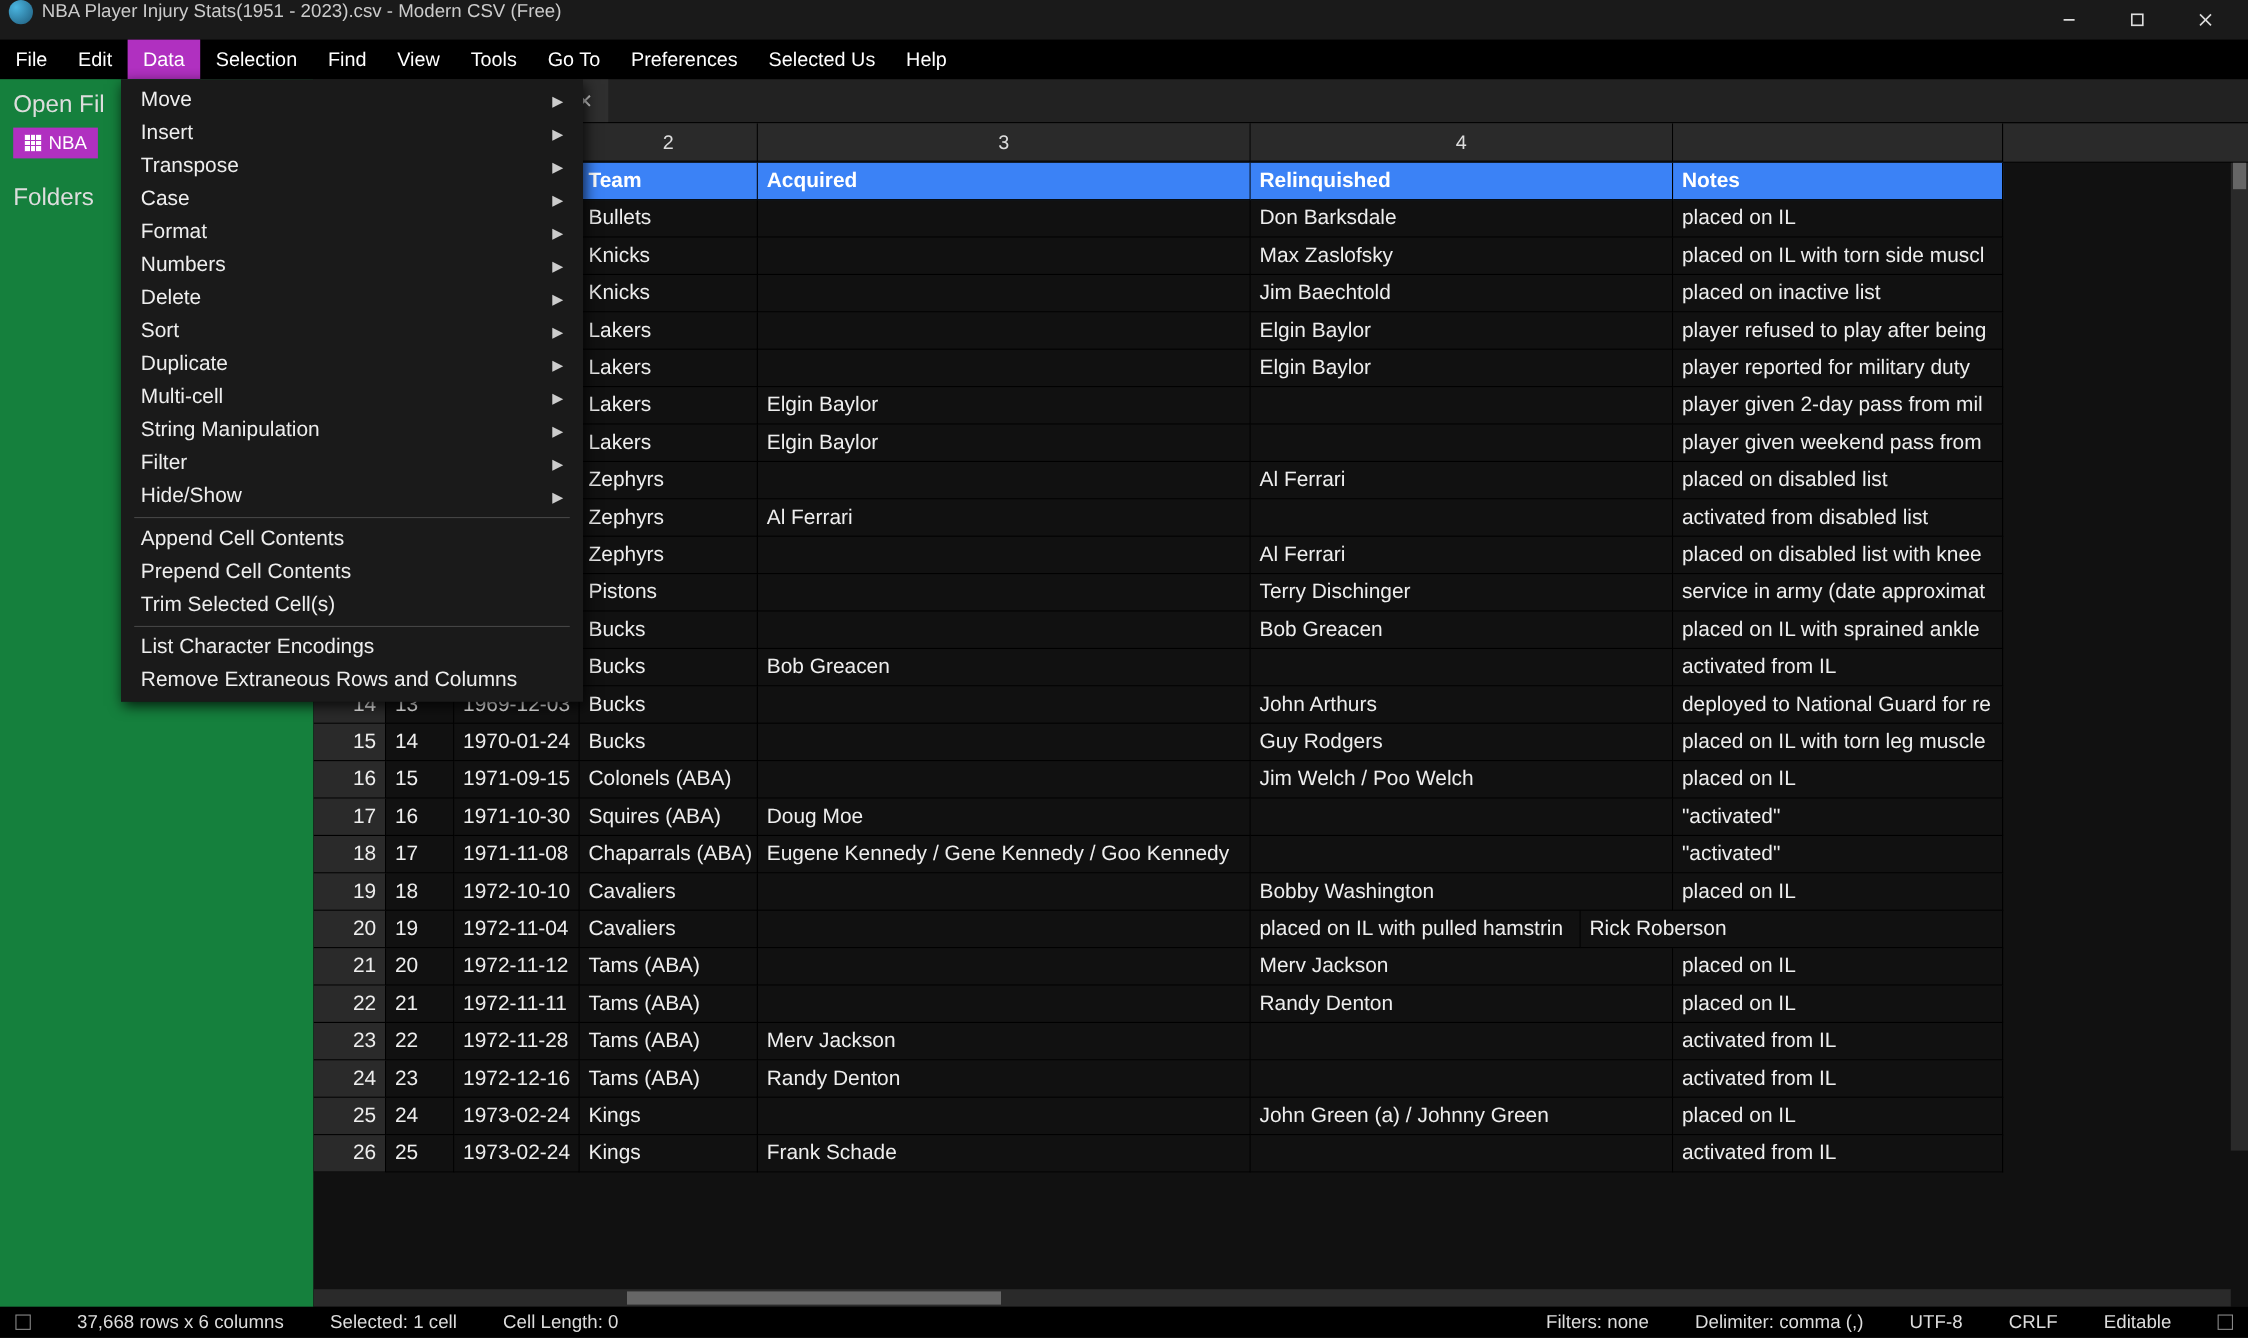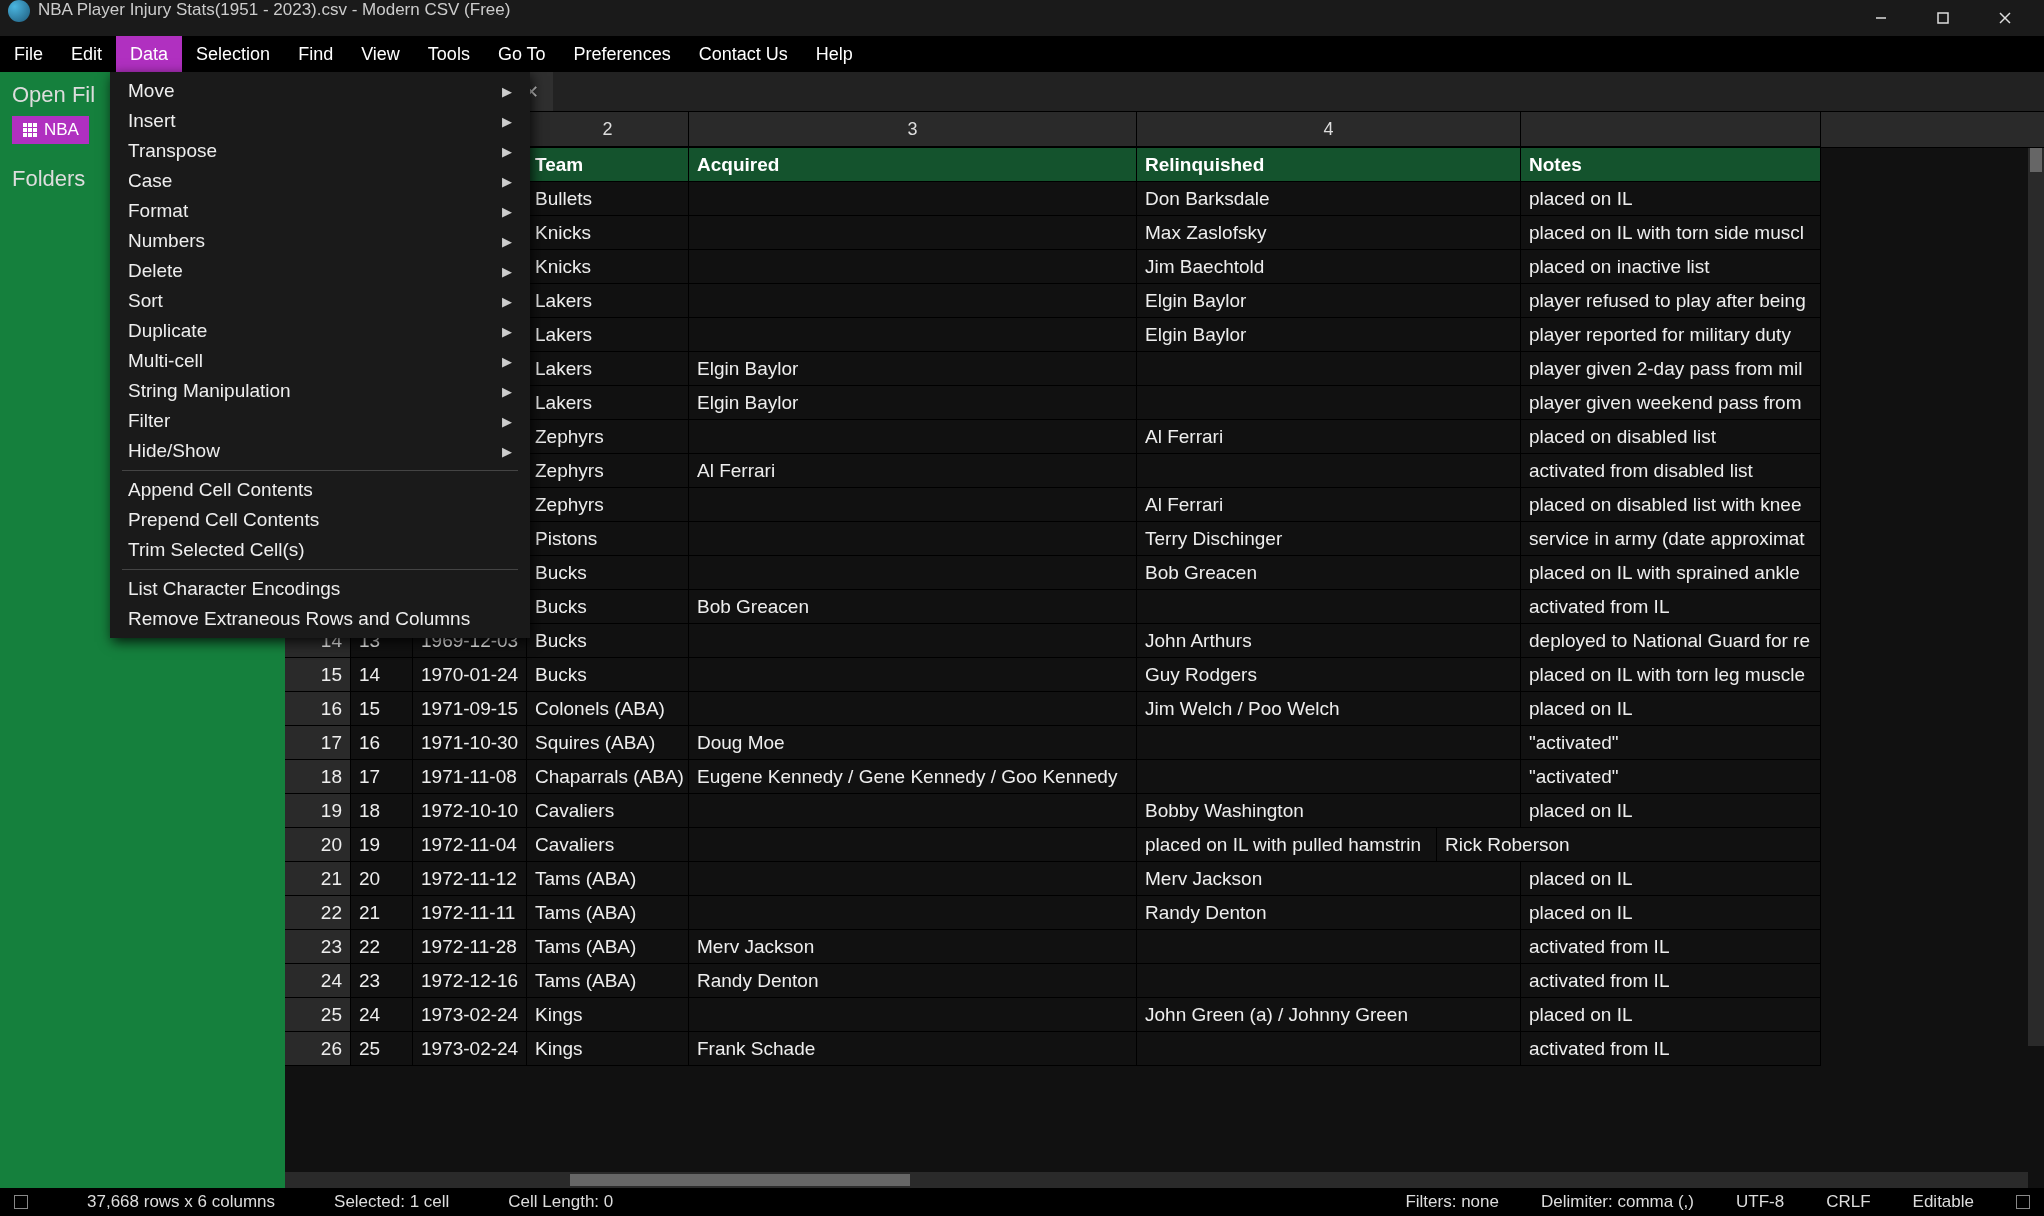--- a/index.html
+++ b/index.html
@@ -32,40 +32,40 @@
   .tabstrip .tab { background: #2f2f2f; padding: 0 14px; display: flex; align-items: center; gap: 10px; font-size: 18px; color: #eee; }
   .tabstrip .tab .close { font-size: 18px; color: #ccc; }
   
   
   .grid { position: relative; width: 100%; overflow: hidden; }
   .col-headers { display: flex; height: 36px; background: #2a2a2a; border-bottom: 1px solid #000; }
   .row-header, .corner { background: #2a2a2a; border-right: 1px solid #000; border-bottom: 1px solid #000; display: flex; align-items: center; justify-content: flex-end; padding-right: 8px; font-size: 18px; color: #ddd; }
   .col-header { background: #2a2a2a; border-right: 1px solid #000; border-bottom: 1px solid #000; display: flex; align-items: center; justify-content: center; font-size: 18px; }
   .datarow { display: flex; height: 34px; }
   .cell { border-right: 1px solid #000; border-bottom: 1px solid #000; padding: 0 8px; display: flex; align-items: center; background: #111; font-size: 19px; color: #eee; white-space: nowrap; overflow: hidden; }
-  .header-cell { background: #14532d; color: #fff; font-weight: bold; }
+  .header-cell { background: #3b82f6; color: #fff; font-weight: bold; }
   .row-header-cell { background: #2a2a2a; text-align: right; justify-content: flex-end; font-size: 19px; }
   .selected-rowhdr { background: #b030c0; }
   
   .w-rh { width: 66px; flex: 0 0 66px; }
   .w-c0 { width: 62px; flex: 0 0 62px; }
   .w-c1 { width: 114px; flex: 0 0 114px; }
   .w-c2 { width: 162px; flex: 0 0 162px; }
   .w-c3 { width: 448px; flex: 0 0 448px; }
   .w-c4 { width: 384px; flex: 0 0 384px; }
   .w-c5 { width: 300px; flex: 0 0 300px; }
   
   
   .dropdown { position: absolute; top: 72px; left: 110px; background: #1a1a1a; width: 420px; z-index: 100; box-shadow: 2px 4px 12px rgba(0,0,0,0.8); padding: 4px 0; }
   .dropdown .dd-item { padding: 4px 18px 4px 18px; font-size: 19px; color: #eee; display: flex; align-items: center; justify-content: space-between; cursor: pointer; }
   .dropdown .dd-sep { height: 1px; background: #444; margin: 4px 12px; }
   .dropdown .submenu-arrow { color: #ccc; font-size: 13px; }
   
   
-  .statusbar { position: absolute; bottom: 0; left: 0; right: 0; height: 28px; background: #000; display: flex; align-items: center; padding: 0 14px; gap: 59px; font-size: 17px; color: #ddd; }
+  .statusbar { position: absolute; bottom: 0; left: 0; right: 0; height: 28px; background: #000; display: flex; align-items: center; padding: 0 14px; gap: 42px; font-size: 17px; color: #ddd; }
   .statusbar .sq { width: 14px; height: 14px; border: 1px solid #888; }
   .statusbar .right { margin-left: auto; display: flex; gap: 42px; align-items: center;}
   
   
   .vscroll { position: absolute; top: 36px; right: 0; width: 16px; bottom: 20px; background: #2a2a2a; }
   .vscroll .thumb { position: absolute; top: 0; left: 2px; right: 2px; height: 24px; background: #666; }
   .hscroll { position: absolute; left: 0; right: 16px; bottom: 0; height: 16px; background: #2a2a2a; }
   .hscroll .thumb { position: absolute; left: 285px; top: 2px; bottom: 2px; width: 340px; background: #666; }
 </style>
 </head>
@@ -97,21 +97,21 @@
 <div class="menubar" id="menubar">
     <div class="menu-item">File</div>
     <div class="menu-item">Edit</div>
     <div class="menu-item active">Data</div>
     <div class="menu-item">Selection</div>
     <div class="menu-item">Find</div>
     <div class="menu-item">View</div>
     <div class="menu-item">Tools</div>
     <div class="menu-item">Go To</div>
     <div class="menu-item">Preferences</div>
-    <div class="menu-item">Contact Us</div>
+    <div class="menu-item">Selected Us</div>
     <div class="menu-item">Help</div>
   </div>
 
 <div class="main">
   <div class="sidebar">
     <h3>Open Fil</h3>
     <div class="file-tab-sidebar">
       <span class="grid-icon-sb"></span>
       <span>NBA</span>
     </div>

